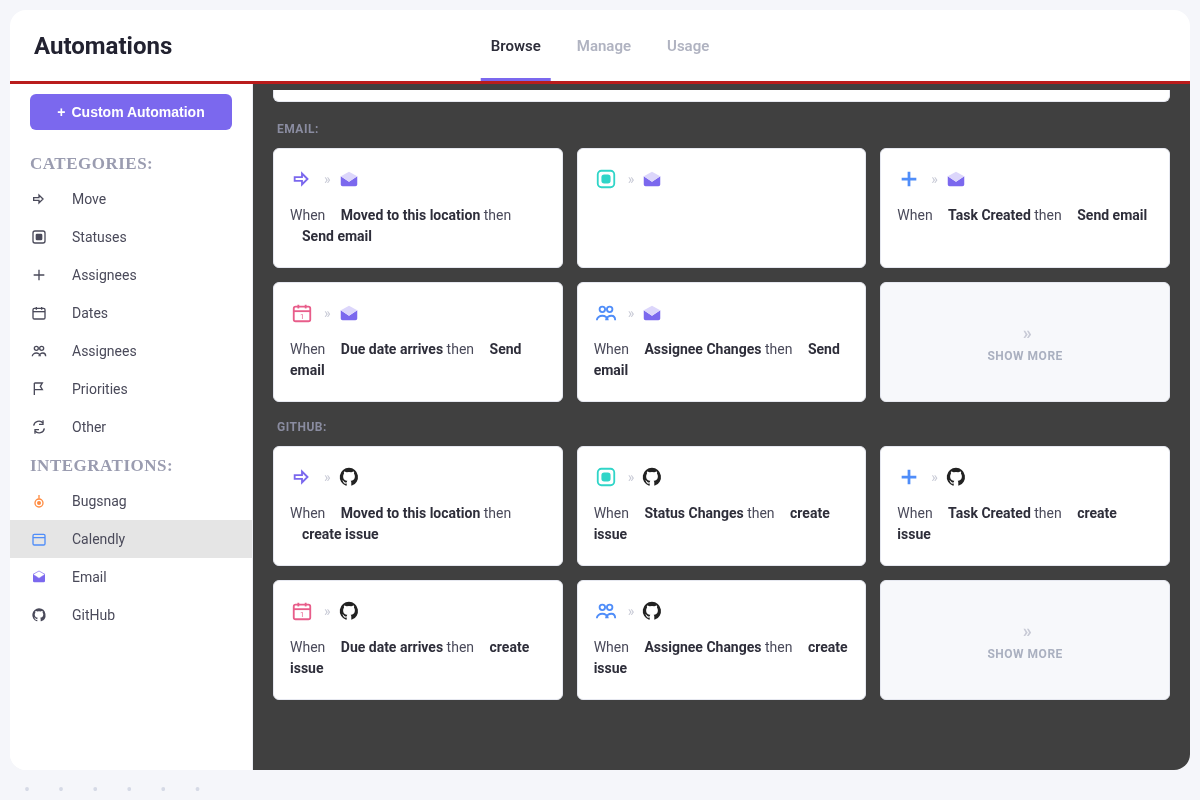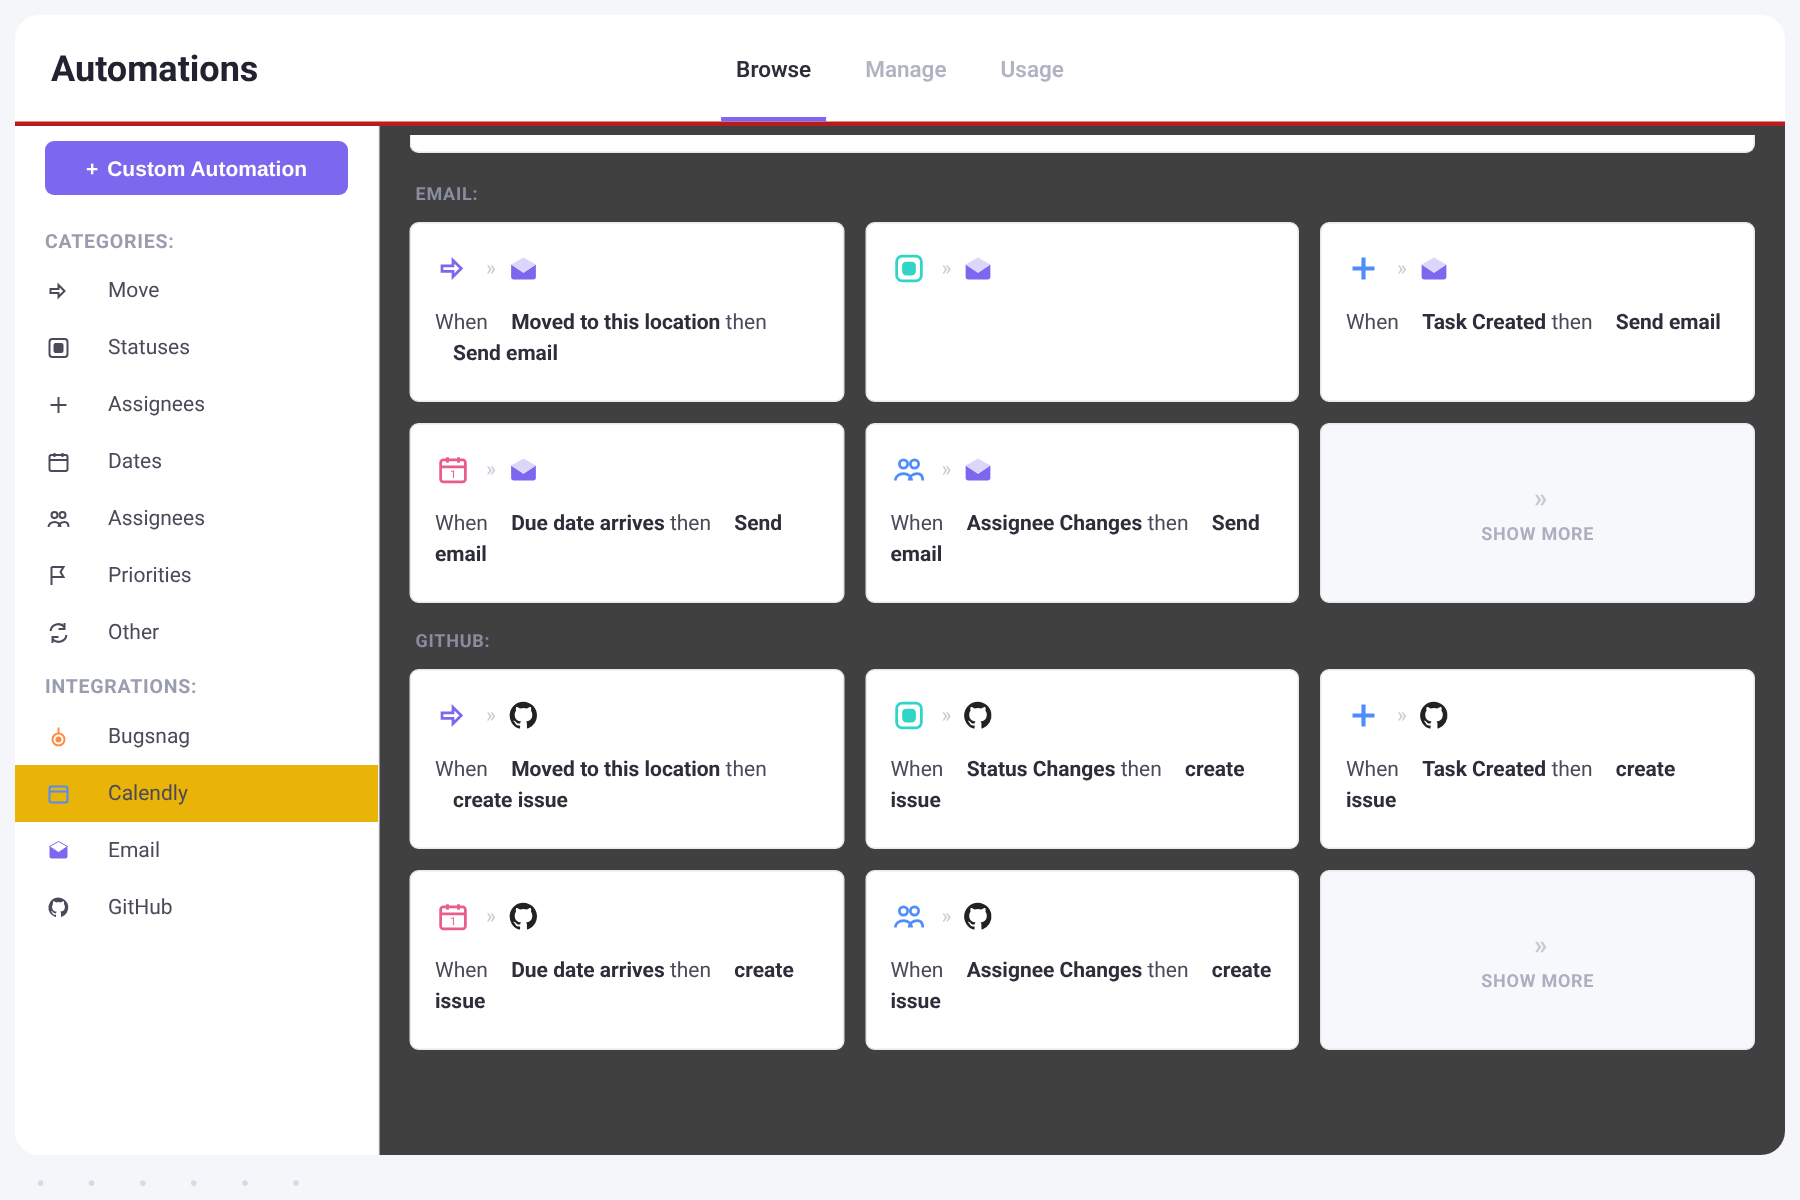--- a/index.html
+++ b/index.html
@@ -87,37 +87,38 @@
   font-size: 14px;
   font-weight: 600;
   cursor: pointer;
   display: flex;
   align-items: center;
   gap: 6px;
   width: calc(100% - 40px);
   justify-content: center;
 }
 .section-header {
-  font-size: 13px;
+  font-size: 17px;
   font-weight: 700;
   color: #9a9cb0;
   letter-spacing: 0.5px;
   padding: 10px 20px 6px;
+  font-family: Liberation Serif, serif;
 }
 .side-item {
   display: flex;
   align-items: center;
   gap: 24px;
   padding: 10px 20px;
   font-size: 14px;
   color: #4a4a5a;
   cursor: pointer;
 }
 .side-item.active {
-  background: #eab308;
+  background: #e5e5e5;
 }
 .side-icon {
   width: 18px;
   height: 18px;
   display: flex;
   align-items: center;
   justify-content: center;
   color: #4a4a5a;
 }
 .main {

